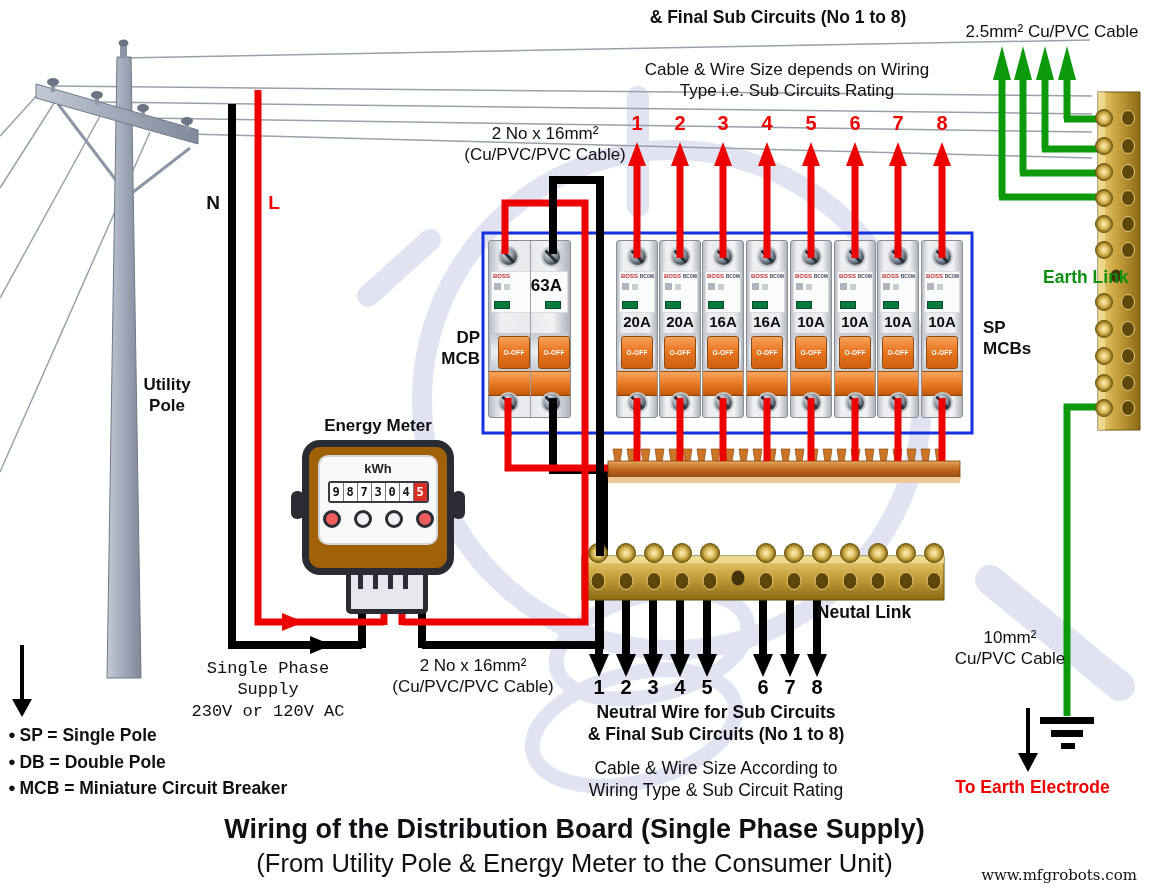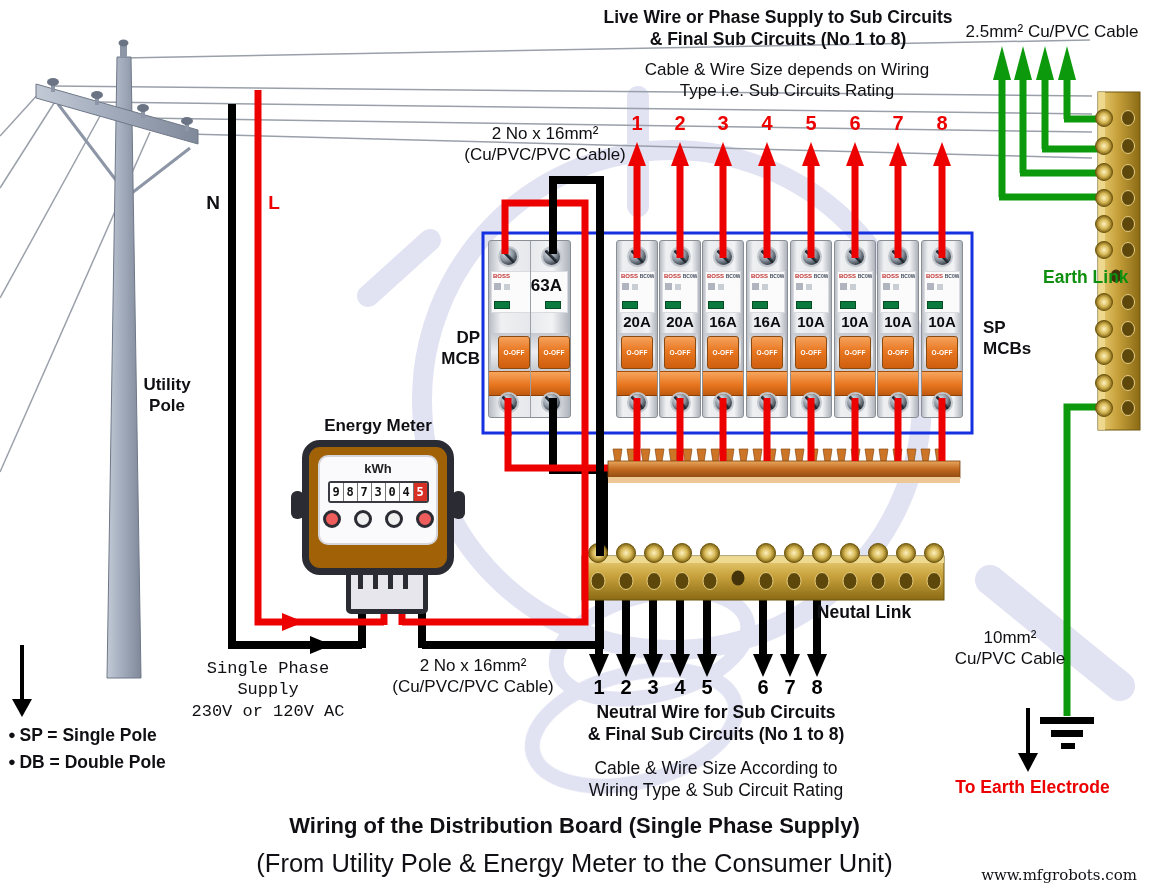--- a/index.html
+++ b/index.html
@@ -288,21 +288,20 @@
       <polygon points="12,699 32,699 22,717" fill="#000"></polygon>
     </g>
     <g>
       <line x1="1028" y1="708" x2="1028" y2="753" stroke="#000" stroke-width="4"></line>
       <polygon points="1018,753 1038,753 1028,772" fill="#000"></polygon>
     </g>
   </svg>
 
 
   <div class="lbl b" style="left:592px;top:6px;width:372px;font-size:17.5px;">
-    <div>Live Wire or Phase Supply to Sub Circuits</div>
       <div>&amp; Final Sub Circuits (No 1 to 8)</div>
   </div>
   <div class="lbl" style="left:601px;top:59px;width:372px;font-size:17px;">
     <div>Cable &amp; Wire Size depends on Wiring</div>
       <div>Type i.e. Sub Circuits Rating</div>
   </div>
 
   <div class="lbl" style="left:955px;top:21px;width:194px;font-size:17px;">2.5mm² Cu/PVC Cable</div>
 
   <div class="lbl" style="left:450px;top:123px;width:190px;font-size:17px;">
@@ -352,23 +351,24 @@
   <div class="lbl b green" style="left:1010px;top:266px;width:90px;font-size:17.5px;text-align:left;margin-left:33px;">Earth Link</div>
   <div class="lbl" style="left:930px;top:627px;width:160px;font-size:17px;">
     <div>10mm²</div>
       <div>Cu/PVC Cable</div>
   </div>
   <div class="lbl b red" style="left:940px;top:776px;width:185px;font-size:17.5px;">To Earth Electrode</div>
 
   <div class="lbl" style="left:8px;top:722px;">
     <div class="leg-row">SP = Single Pole</div>
     <div class="leg-row">DB = Double Pole</div>
-  </div>
-
-  <div class="lbl b" style="left:0;top:812px;width:1149px;font-size:22px;">Wiring of the Distribution Board (Single Phase Supply)</div>
+    <div class="leg-row">MCB = Miniature Circuit Breaker</div>
+  </div>
+
+  <div class="lbl b" style="left:0;top:812px;width:1149px;font-size:27px;">Wiring of the Distribution Board (Single Phase Supply)</div>
   <div class="lbl" style="left:0;top:847px;width:1149px;font-size:25.5px;">(From Utility Pole &amp; Energy Meter to the Consumer Unit)</div>
   <div class="lbl serif" style="right:12px;top:866px;font-size:15px;text-align:right;">www.mfgrobots.com</div>
 
   <div class="meter-neck">
       <div class="comb"></div>
     </div>
   <div class="meter">
     <div class="glass">
       <div class="kwh">kWh</div>
       <div class="digits">

